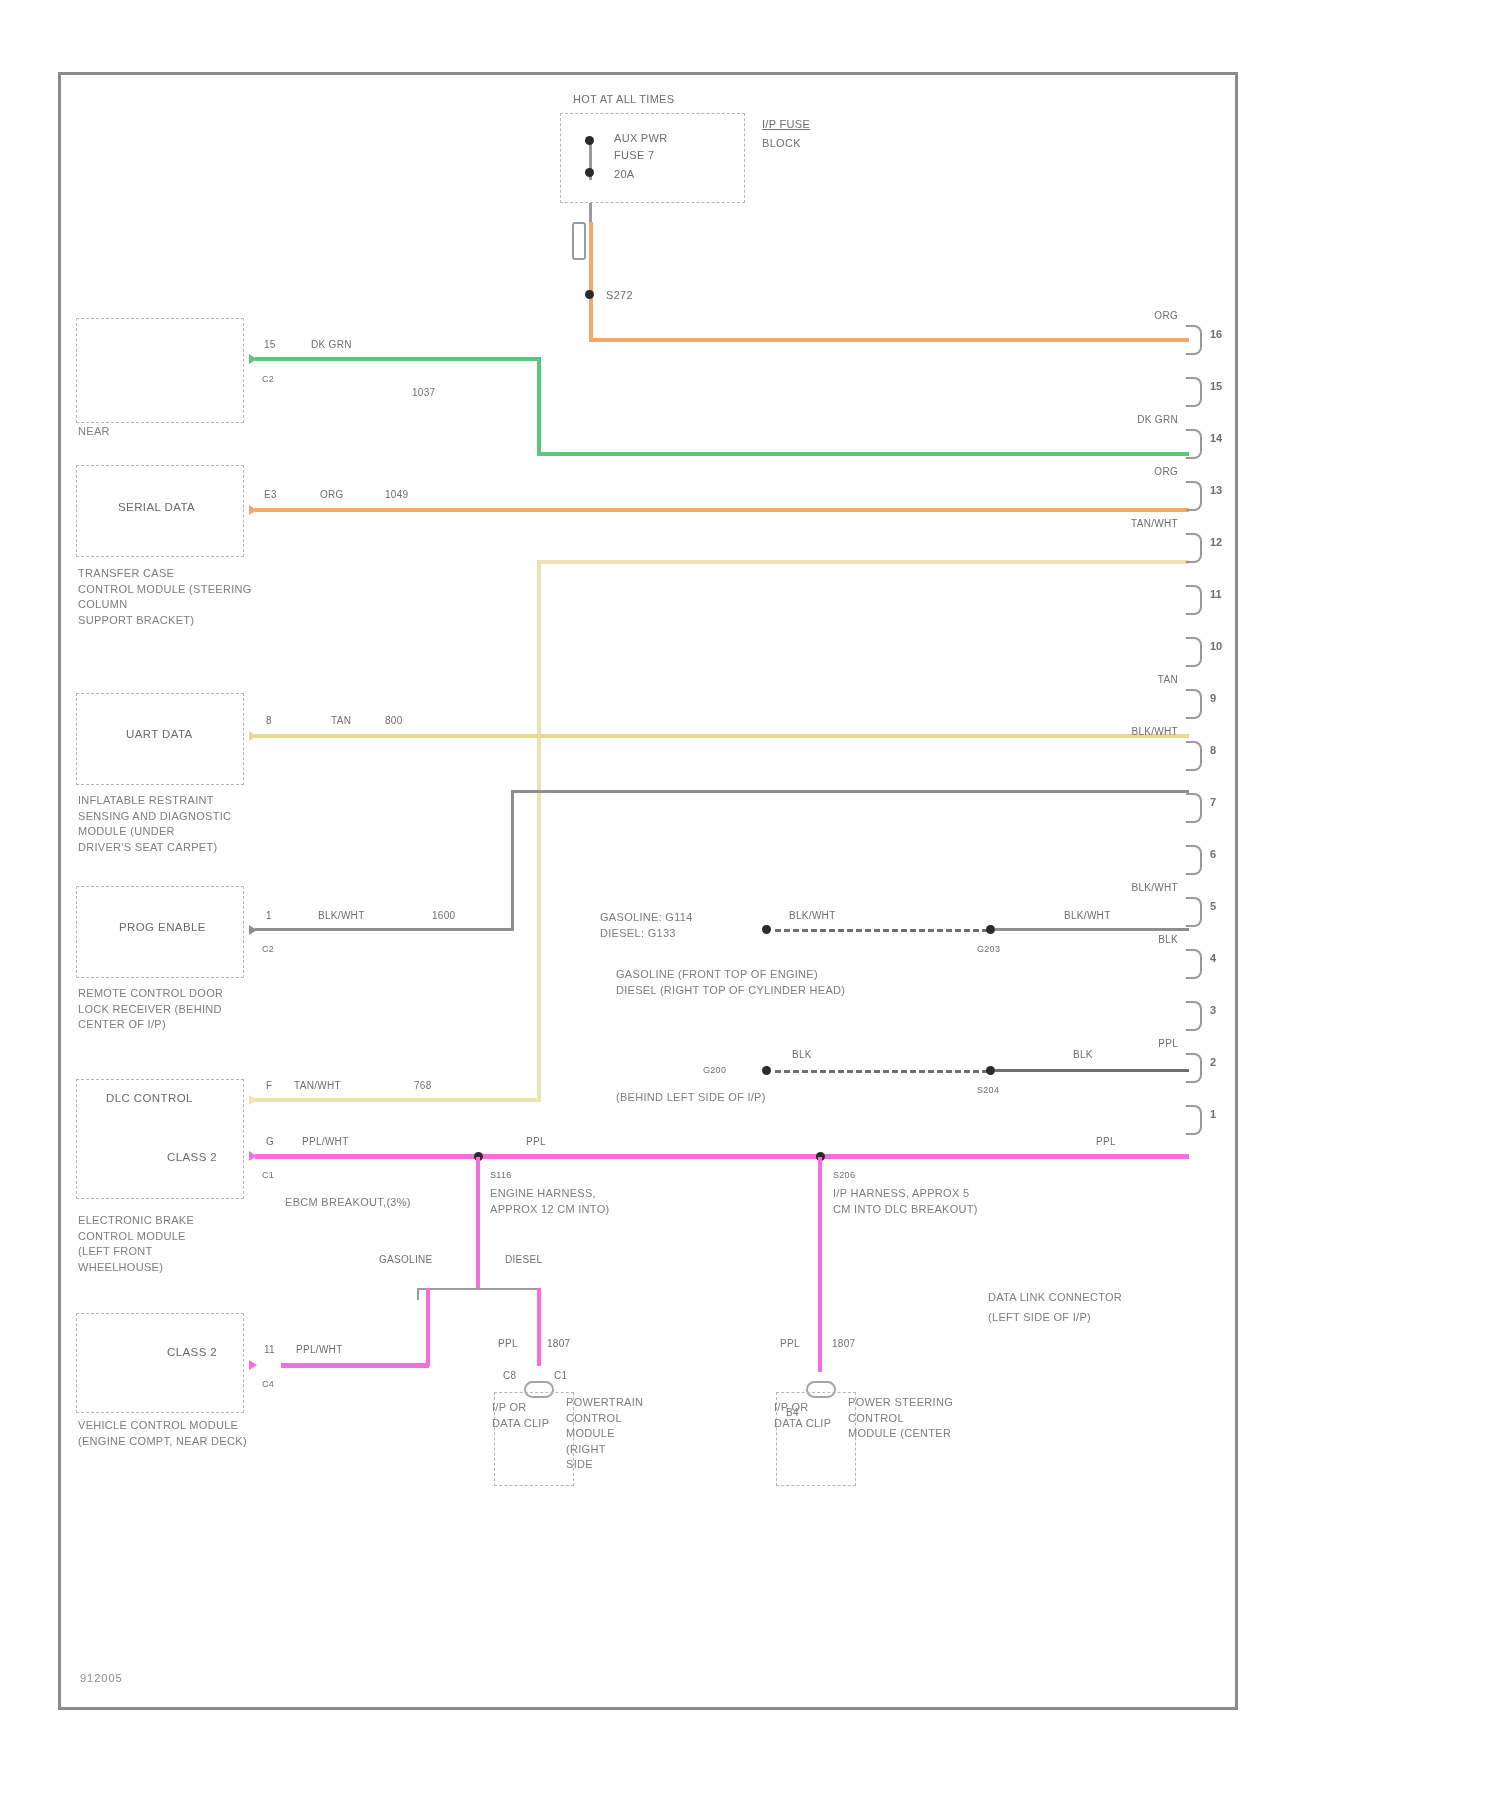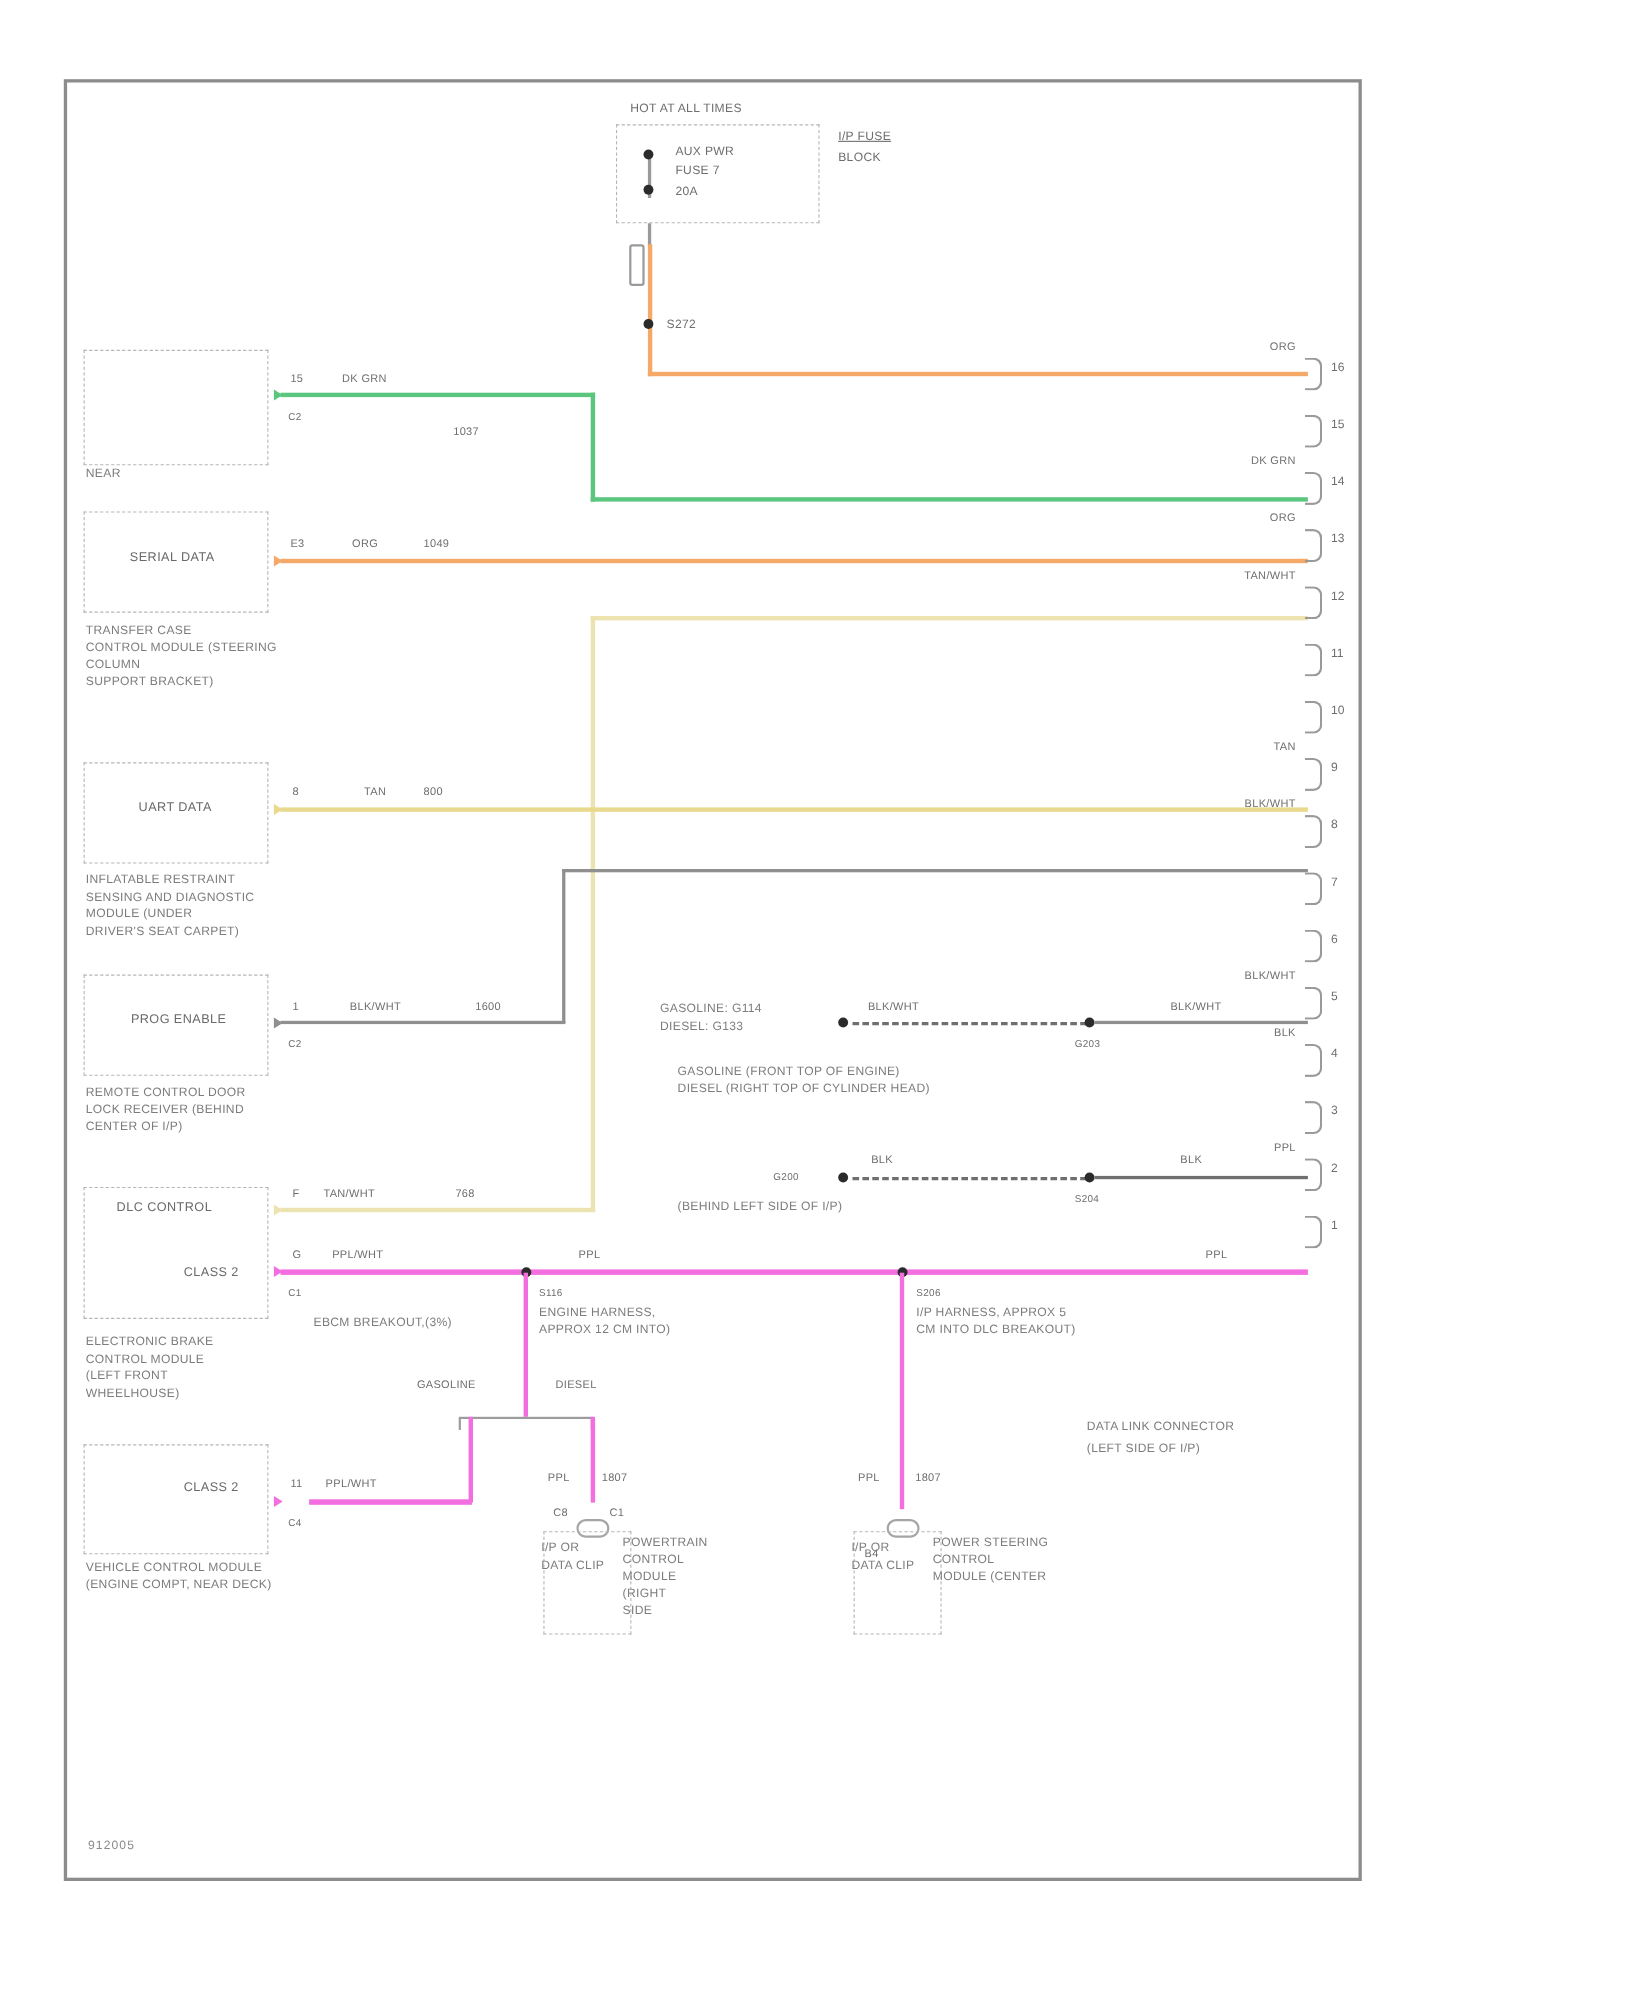--- a/index.html
+++ b/index.html
@@ -22,21 +22,21 @@
             letter-spacing:.4px;}
   .modcaption{position:absolute;font-size:11px;color:#7d7d7d;white-space:pre;
               line-height:15.5px;letter-spacing:.3px;}
 
   
   .wire{position:absolute;}
   .wh{height:4px;}
   .wv{width:4px;}
 
   
-  .pin{position:absolute;font-size:11px;color:#6e6e6e;}
+  .pin{position:absolute;font-size:11px;color:#6e6e6e;font-weight:bold;}
   .conn-brk{position:absolute;width:14px;height:26px;
             border-top:2px solid #9a9a9a;border-right:2px solid #9a9a9a;
             border-bottom:2px solid #9a9a9a;border-radius:0 8px 8px 0;}
 
   
   .dot{position:absolute;width:9px;height:9px;border-radius:50%;background:#2b2b2b;}
 
   
   .term{position:absolute;width:0;height:0;border-top:5px solid transparent;
         border-bottom:5px solid transparent;}

